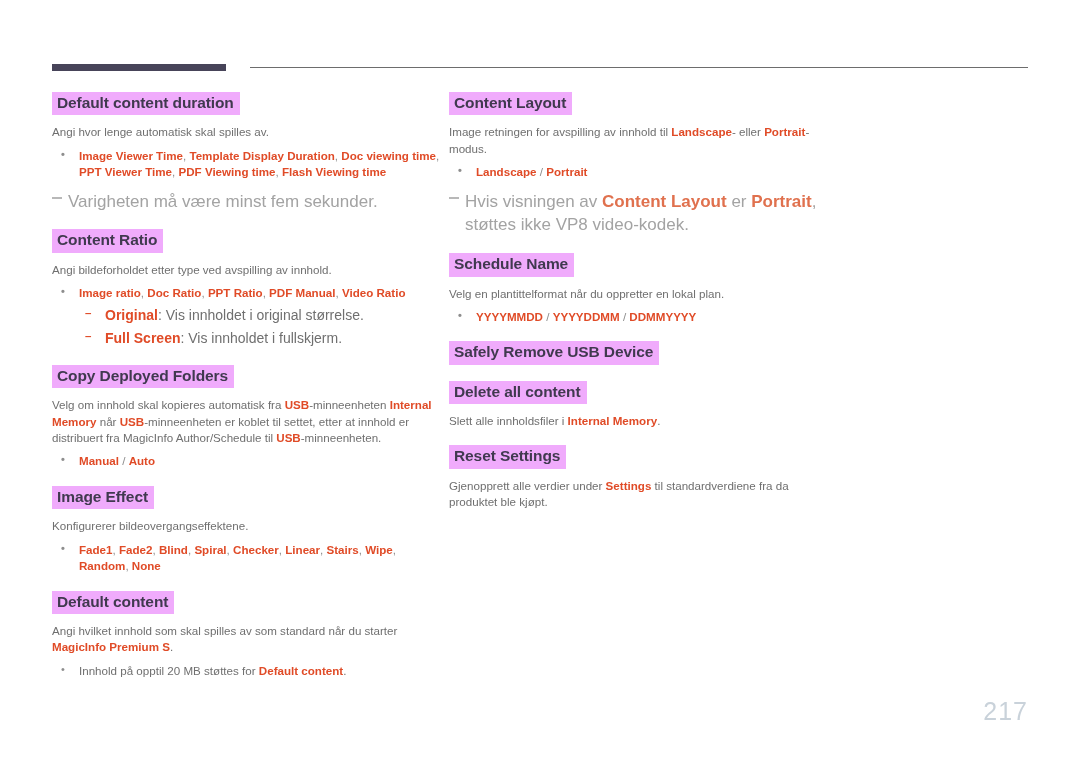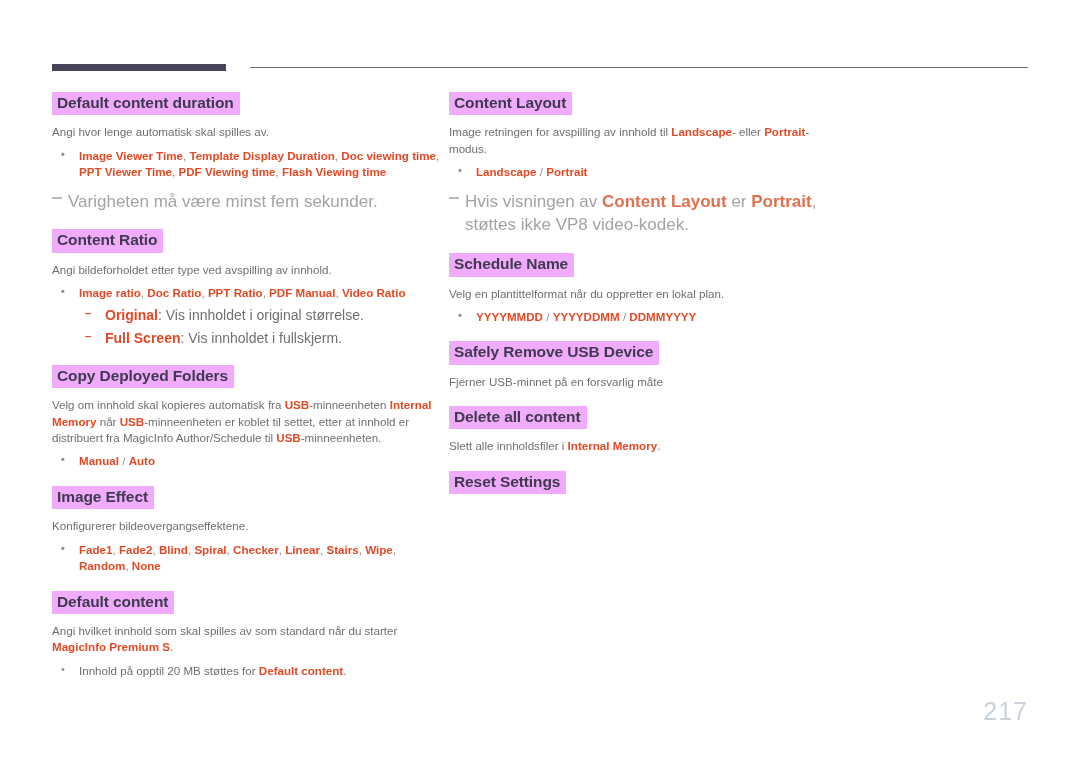--- a/index.html
+++ b/index.html
@@ -194,20 +194,20 @@
   </div>
 <div class="col col-right" id="right-column">
     <div class="section"><h2 class="heading">Content Layout</h2><p class="body"><span>Image retningen for avspilling av innhold til </span><span class="em">Landscape</span><span>- eller </span><span class="em">Portrait</span><span>-modus.</span></p><ul class="bullets">
         <li class="li-strong"><span class="em">Landscape</span><span class="sep"> / </span><span class="em">Portrait</span></li>
       </ul><div class="note"><span>Hvis visningen av </span><span class="em">Content Layout</span><span> er </span><span class="em">Portrait</span><span>, støttes ikke VP8 video-kodek.</span></div></div>
     <div class="sp-lg"></div>
     <div class="section"><h2 class="heading">Schedule Name</h2><p class="body">Velg en plantittelformat når du oppretter en lokal plan.</p><ul class="bullets">
         <li class="li-strong"><span class="em">YYYYMMDD</span><span class="sep"> / </span><span class="em">YYYYDDMM</span><span class="sep"> / </span><span class="em">DDMMYYYY</span></li>
       </ul></div>
     <div class="sp-lg"></div>
-    <div class="section"><h2 class="heading">Safely Remove USB Device</h2><p class="body">Fjerner USB-minnet på en forsvarlig måte</p></div>
+    <div class="section"><h2 class="heading">Safely Remove USB Device</h2></div>
     <div class="sp-lg"></div>
     <div class="section"><h2 class="heading">Delete all content</h2><p class="body"><span>Slett alle innholdsfiler i </span><span class="em">Internal Memory</span><span>.</span></p></div>
     <div class="sp-lg"></div>
-    <div class="section"><h2 class="heading">Reset Settings</h2></div>
+    <div class="section"><h2 class="heading">Reset Settings</h2><p class="body"><span>Gjenopprett alle verdier under </span><span class="em">Settings</span><span> til standardverdiene fra da produktet ble kjøpt.</span></p></div>
   </div>
 
 <div class="page-number">217</div>
 
 </body></html>

